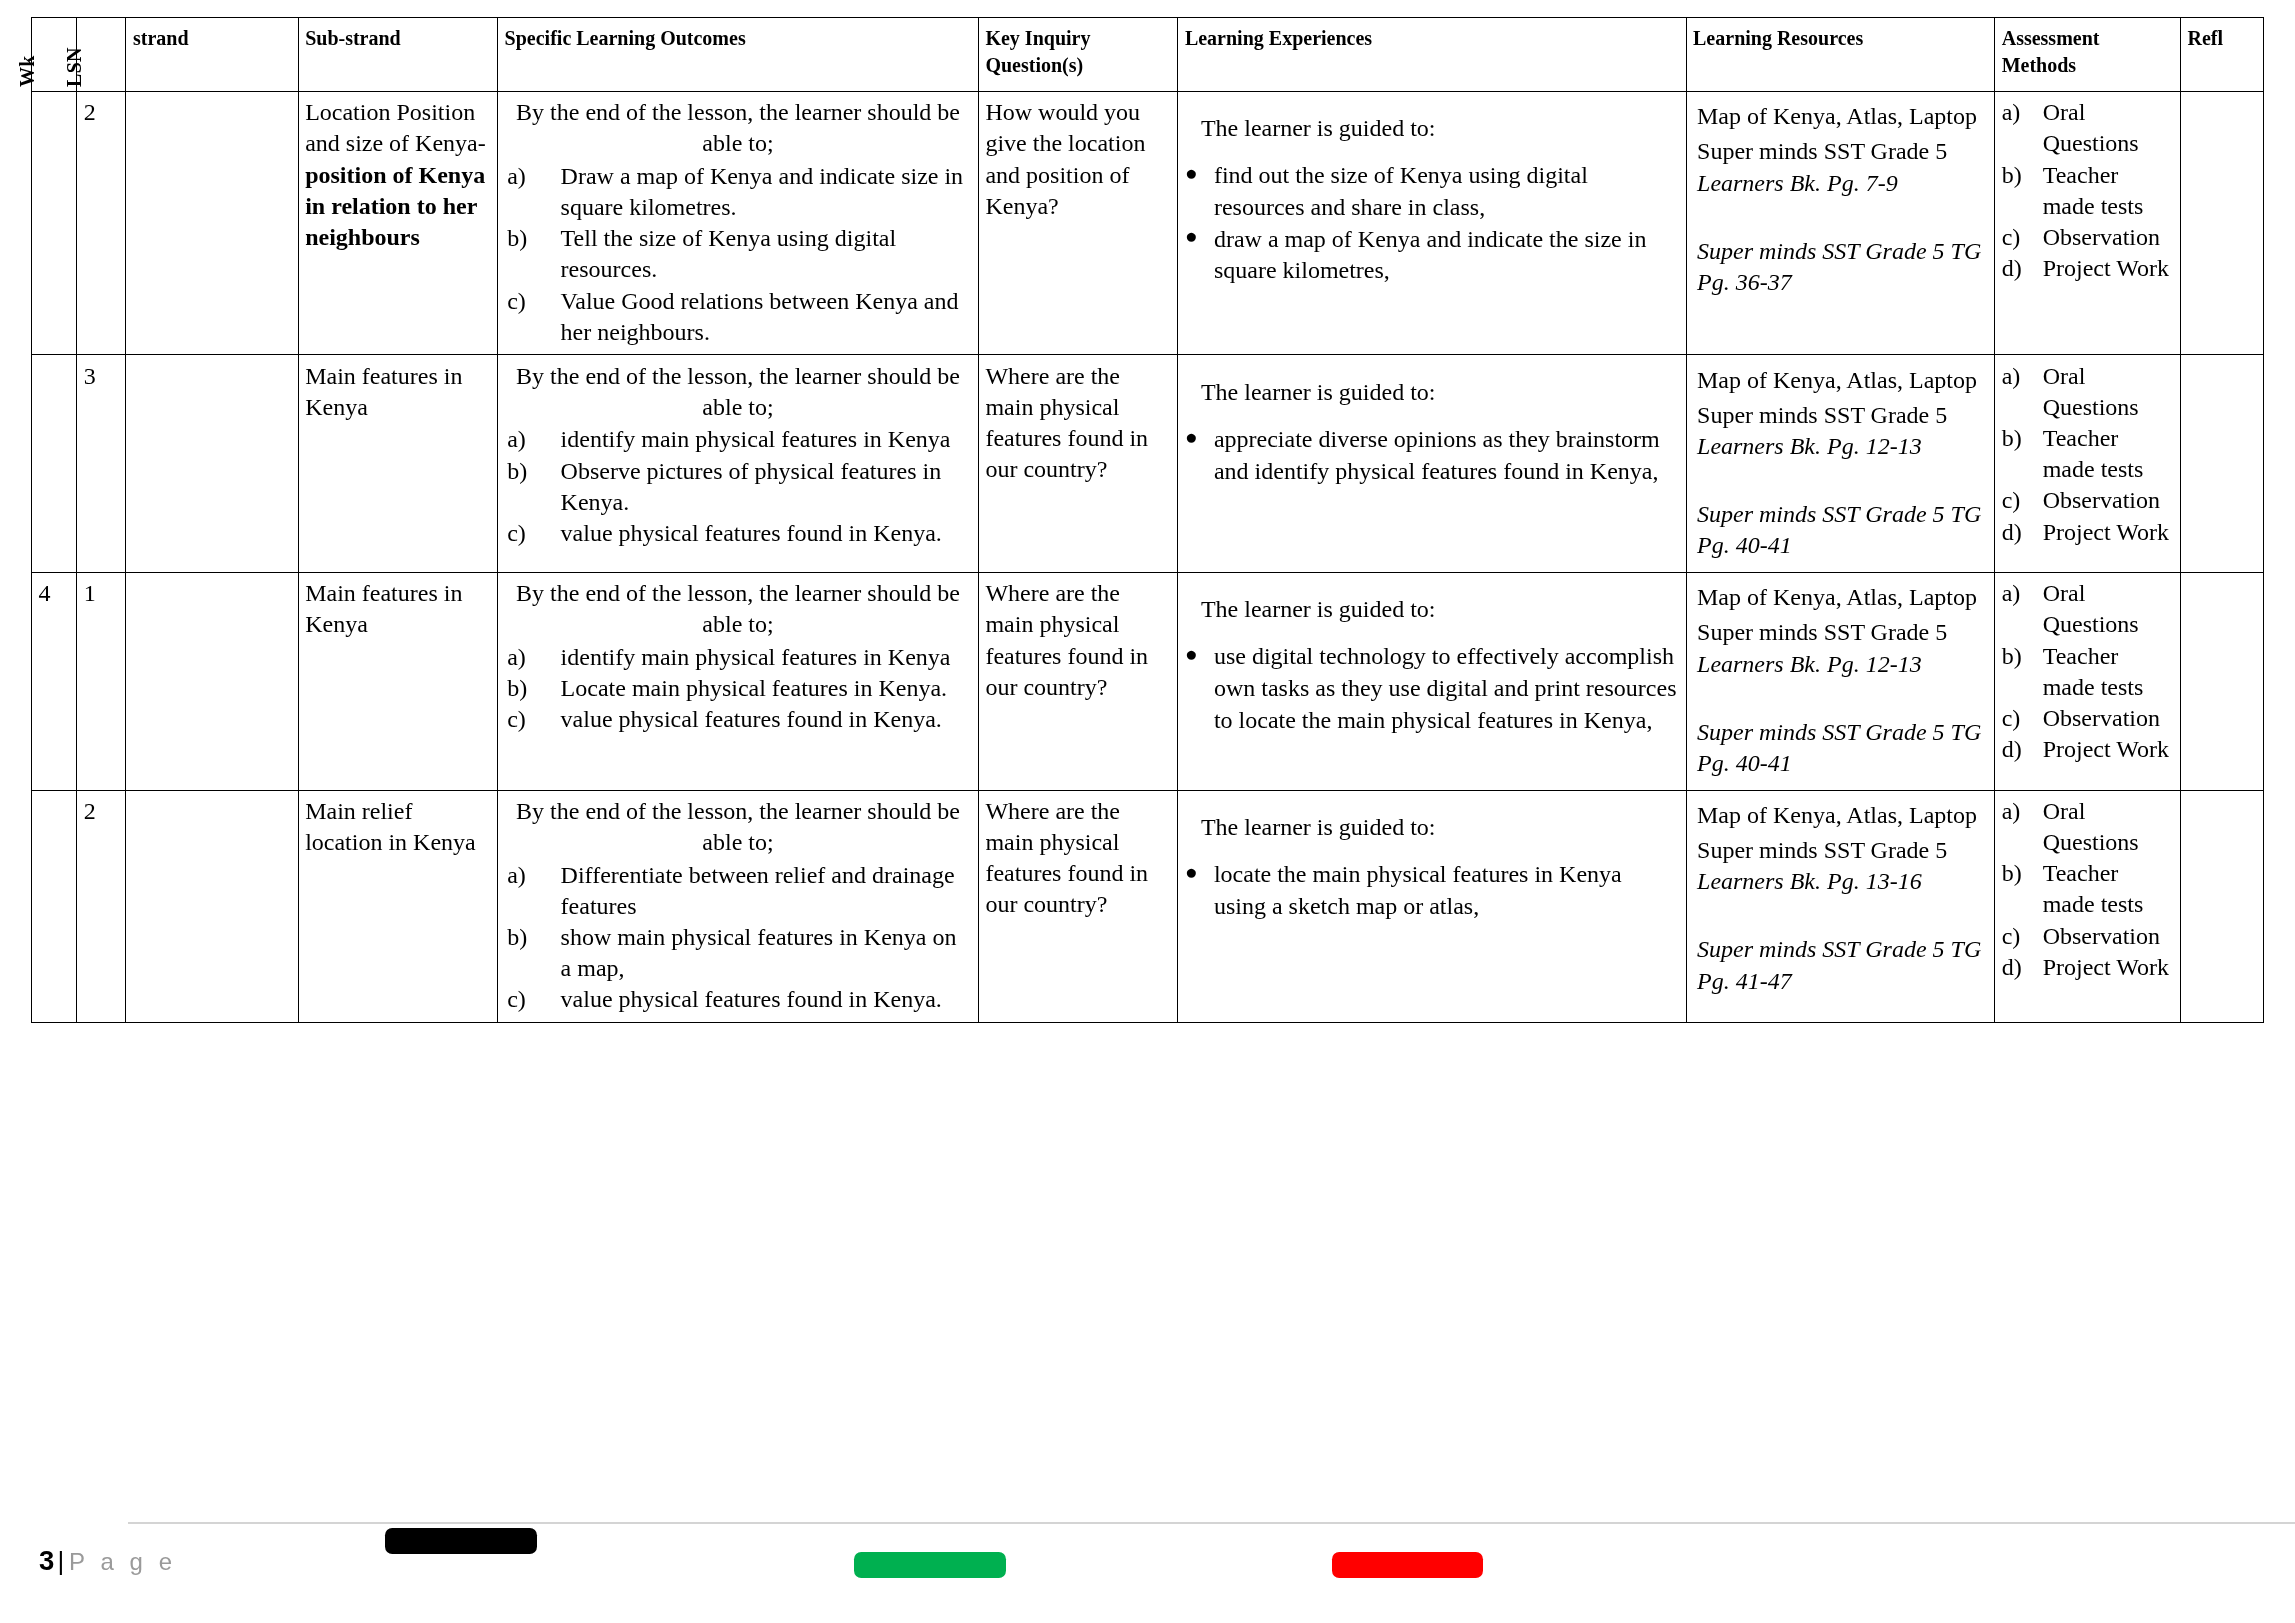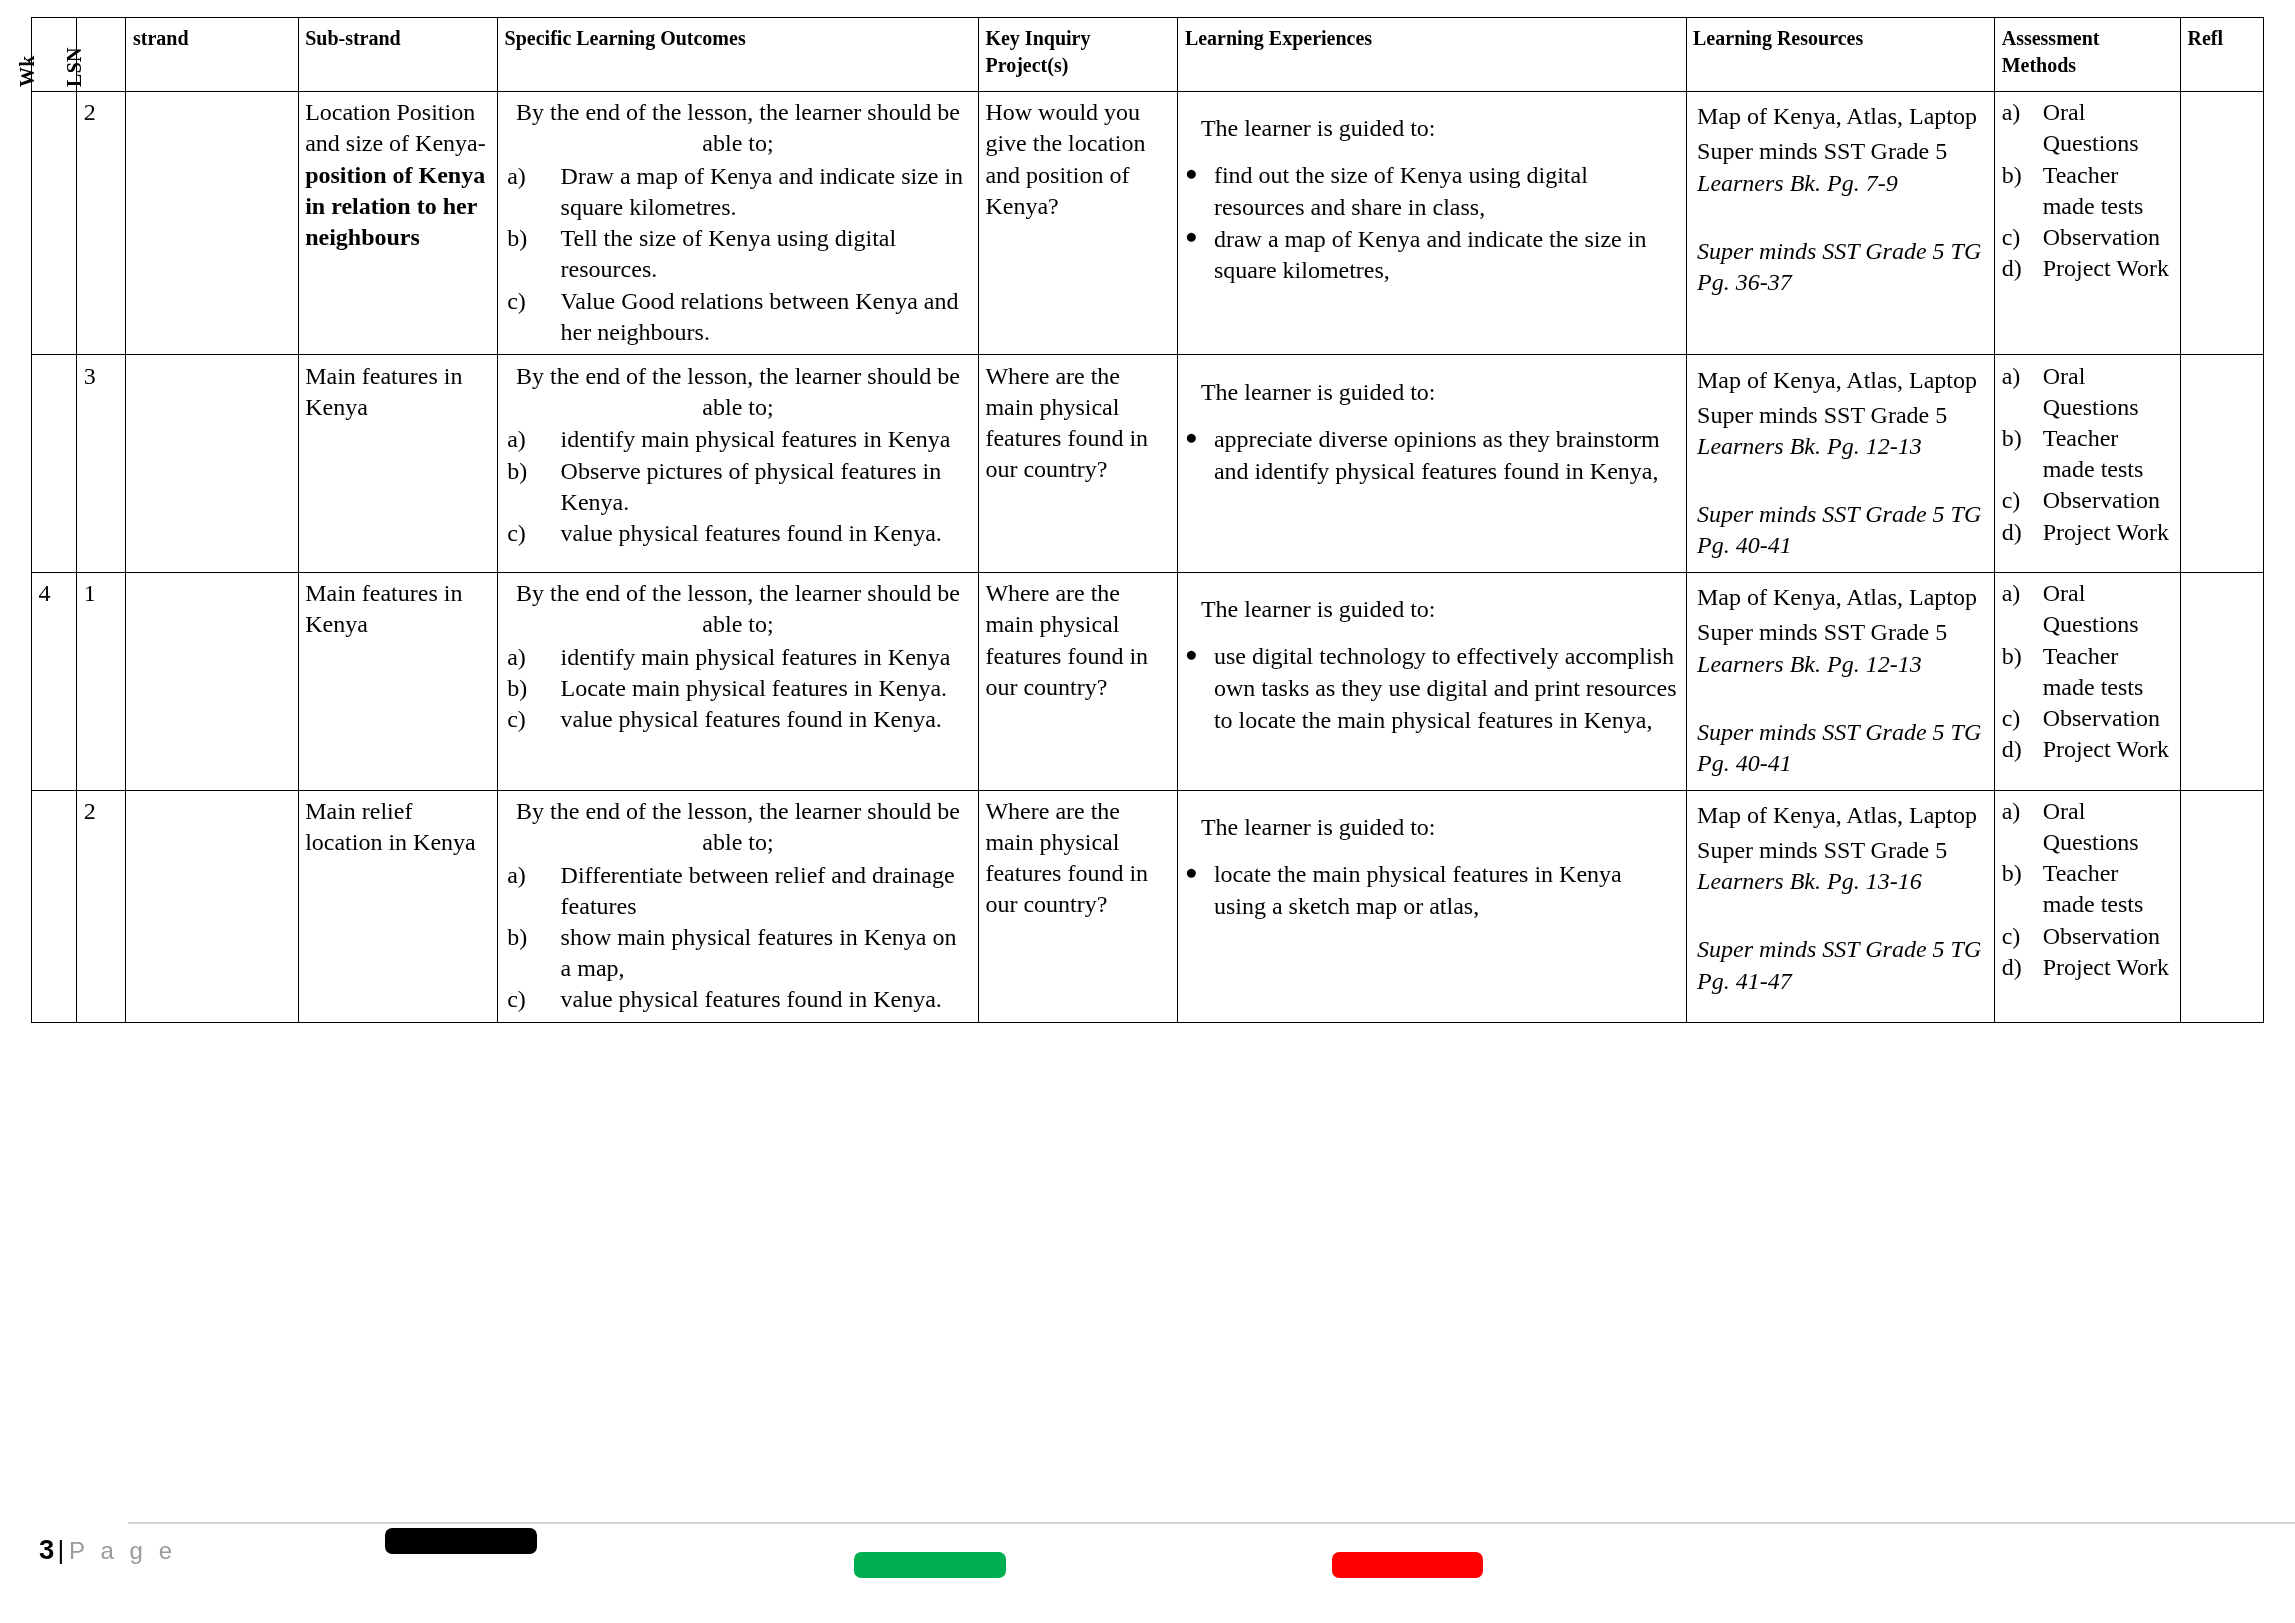--- a/index.html
+++ b/index.html
@@ -160,21 +160,21 @@
     position: absolute;
     left: 128px;
     top: 0px;
     width: 2167px;
     height: 2px;
     background: #d4d4d4;
   }
   .page-num {
     position: absolute;
     left: 39px;
-    top: 12px;
+    top: 23px;
     font-family: "Liberation Sans", sans-serif;
     font-size: 26px;
     white-space: nowrap;
   }
   .page-num .pnum { font-weight: bold; color: #000; font-size: 27.5px; }
   .page-num .sep  { color: #000; margin: 0 4.6px 0 3.3px; }
   .page-num .plbl { color: #9a9a9a; letter-spacing: 4.6px; font-size: 24px; }
   .bar {
     position: absolute;
     border-radius: 7.2px;
@@ -206,21 +206,21 @@
       <tr>
         <th class="vert-head">
           <span class="vtxt">Wk</span>
         </th>
         <th class="vert-head">
           <span class="vtxt">LSN</span>
         </th>
         <th>strand</th>
         <th>Sub-strand</th>
         <th>Specific Learning Outcomes</th>
-        <th>Key Inquiry Project(s)</th>
+        <th>Key Inquiry Question(s)</th>
         <th>Learning Experiences</th>
         <th>Learning Resources</th>
         <th>Assessment Methods</th>
         <th>Refl</th>
       </tr>
     </thead>
     <tbody id="tbody">
         <tr>
           <td class="num"></td>
           <td class="num">2</td>

